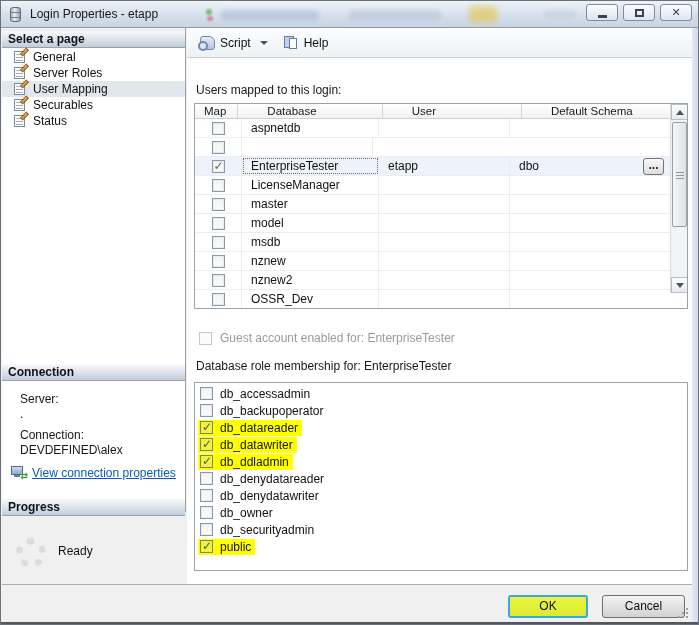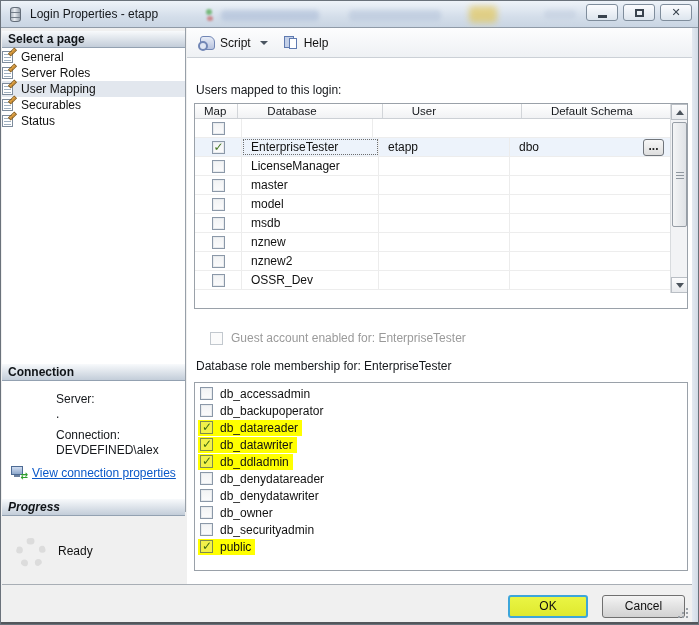--- a/index.html
+++ b/index.html
@@ -31,30 +31,30 @@
   .glyph-min{width:9px;height:3px;background:#39434e;margin-top:7px;}
   .glyph-max{width:9px;height:8px;border:2px solid #39434e;}
   .glyph-close{font-size:11px;font-weight:bold;line-height:1;}
 
   
   .sidebar{position:absolute;left:1px;top:27px;width:184px;height:484px;background:#fff;border-right:1px solid #98a0a9;}
   .section-header{height:17px;background:linear-gradient(#f8fafc,#c3cdd9);border-bottom:1px solid #93a1b1;
     font-weight:bold;padding:1px 0 0 6px;color:#101418;}
   .hdr1{position:absolute;left:0;top:3px;width:100%;}
   .hdr2{position:absolute;left:0;top:336px;width:100%;}
-  .hdr3{position:absolute;left:0;top:471px;width:100%;font-style:italic;}
+  .hdr3{position:absolute;left:0;top:471px;width:100%;}
   .pad-strip{position:absolute;left:0;top:0;width:100%;height:3px;background:#f0f0f0;}
   .page-list{position:absolute;left:0;top:21px;width:100%;}
-  .page-item{display:flex;align-items:center;height:16px;padding-left:0;gap:5px;cursor:default;}
+  .page-item{display:flex;align-items:center;height:16px;padding-left:12px;gap:5px;cursor:default;}
   .page-item.selected{background:#e2e7ee;}
   .page-icon{position:relative;width:14px;height:14px;flex:0 0 14px;}
   .page-icon .sheet{position:absolute;left:0;top:1px;width:11px;height:12px;background:#fff;border:1px solid #7d8b9b;}
   .page-icon .sheet::before{content:"";position:absolute;left:1px;top:2px;width:7px;height:1px;background:#9fb0c0;box-shadow:0 3px 0 #9fb0c0,0 6px 0 #9fb0c0;}
   .page-icon .pen{position:absolute;right:-1px;top:0px;width:9px;height:4px;background:linear-gradient(#f0b24d,#c77f1b);border:1px solid #8a5a10;transform:rotate(-45deg);}
-  .conn-block{position:absolute;left:0;top:357px;width:100%;padding-left:10px;margin-left:44px;}
+  .conn-block{position:absolute;left:0;top:357px;width:100%;padding-left:18px;}
   .conn-line{margin-top:7px;color:#15181c;}
   .conn-val{margin-top:1px;color:#15181c;}
   .link-row{position:absolute;left:8px;top:437px;display:flex;align-items:center;gap:6px;}
   .pc-icon{position:relative;width:16px;height:15px;}
   .pc-icon .scr{position:absolute;left:1px;top:1px;width:12px;height:9px;background:linear-gradient(#cfdcf0,#8fa9cc);border:1px solid #4d6florida;border:1px solid #4d6b94;}
   .pc-icon .base{position:absolute;left:4px;top:10px;width:6px;height:2px;background:#6a7f9c;}
   .pc-icon .arr{position:absolute;right:-2px;bottom:-1px;color:#2f9e2f;font-size:9px;font-weight:bold;line-height:1;}
   .link{color:var(--link);text-decoration:underline;cursor:pointer;}
   .progress-row{position:absolute;left:14px;top:510px;display:flex;align-items:flex-start;gap:12px;}
   .spinner{width:30px;height:30px;border:7px dotted #dcdcdc;border-radius:50%;}
@@ -94,21 +94,21 @@
   .vscroll{position:absolute;right:0;top:0;width:17px;height:189px;background:#f2f3f5;border-left:1px solid #d8dbde;}
   .sb-btn{position:absolute;left:0;width:17px;height:16px;background:linear-gradient(#fcfcfd,#e8eaed);border:1px solid #b9bec4;display:flex;align-items:center;justify-content:center;}
   .sb-up{top:0;} .sb-down{bottom:0;}
   .tri-up{width:0;height:0;border-left:4px solid transparent;border-right:4px solid transparent;border-bottom:5px solid #4c545c;}
   .tri-down{width:0;height:0;border-left:4px solid transparent;border-right:4px solid transparent;border-top:5px solid #4c545c;}
   .sb-thumb{position:absolute;left:1px;top:18px;width:15px;height:105px;border:1px solid #979ea6;border-radius:2px;background:linear-gradient(90deg,#f4f5f6,#dfe2e6);}
   .sb-thumb::after{content:"";position:absolute;left:3px;top:49px;width:8px;height:8px;
     background:repeating-linear-gradient(#8f979f 0 1px,transparent 1px 3px);}
 
   
-  .guest-row{position:absolute;left:23px;top:303px;display:flex;align-items:center;gap:8px;color:#9a9a9a;}
+  .guest-row{position:absolute;left:12px;top:303px;display:flex;align-items:center;gap:8px;color:#9a9a9a;}
   .role-list{position:absolute;left:7px;top:354px;width:494px;height:189px;border:1px solid #9aa1a9;background:#fff;padding-top:2px;overflow:hidden;}
   .role-item{display:flex;align-items:center;height:17px;padding-left:3px;}
   .role-hl{display:inline-flex;align-items:center;gap:7px;padding:1px 4px 1px 2px;}
   .role-hl.on{background:var(--hl);}
   .role-hl.on .cb{background:#f1f14a;box-shadow:none;border-color:#7d8a50;}
   .role-hl.on .cb.checked::after{color:#3f6b12;}
 
   
   .footer{position:absolute;left:1px;top:583px;width:690px;height:38px;background:#f0f0f0;border-top:1px solid #a8aeb5;}
   .btn{position:absolute;top:10px;height:23px;border:1px solid #707070;border-radius:3px;
@@ -237,20 +237,28 @@
         <div class="th th1">Map</div>
         <div class="th th2">Database</div>
         <div class="th th3">User</div>
         <div class="th th4">Default Schema</div>
       </div>
       <div class="tbody">
         <div class="trow">
           <div class="td td1">
               <span class="cb"></span>
             </div>
+          <div class="td td2">aspnetdb</div>
+          <div class="td td3"></div>
+          <div class="td td4"></div>
+        </div>
+        <div class="trow">
+          <div class="td td1">
+              <span class="cb"></span>
+            </div>
           <div class="td td3"></div>
           <div class="td td4"></div>
         </div>
         <div class="trow selected">
           <div class="td td1">
               <span class="cb checked"></span>
             </div>
           <div class="td td2">EnterpriseTester</div>
           <div class="td td3">etapp</div>
           <div class="td td4">dbo</div>

